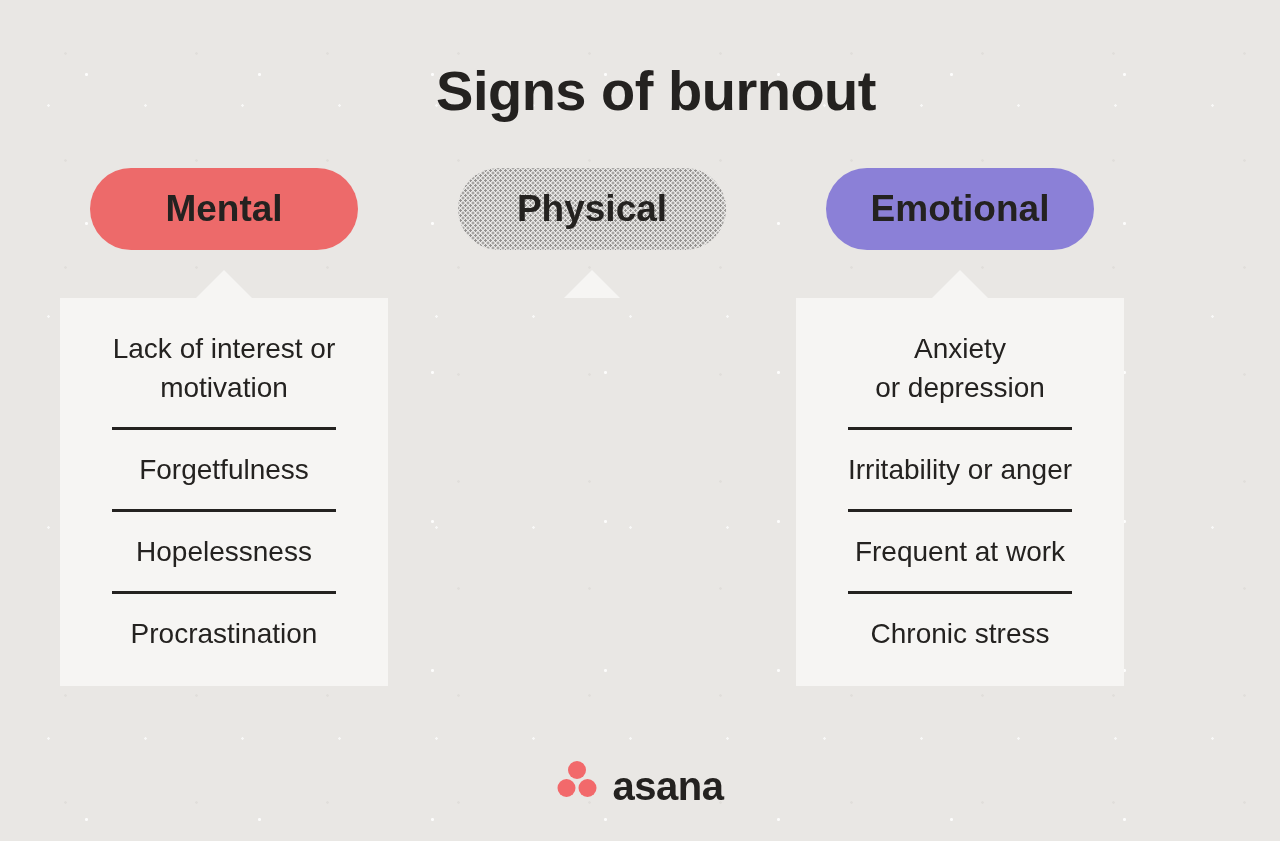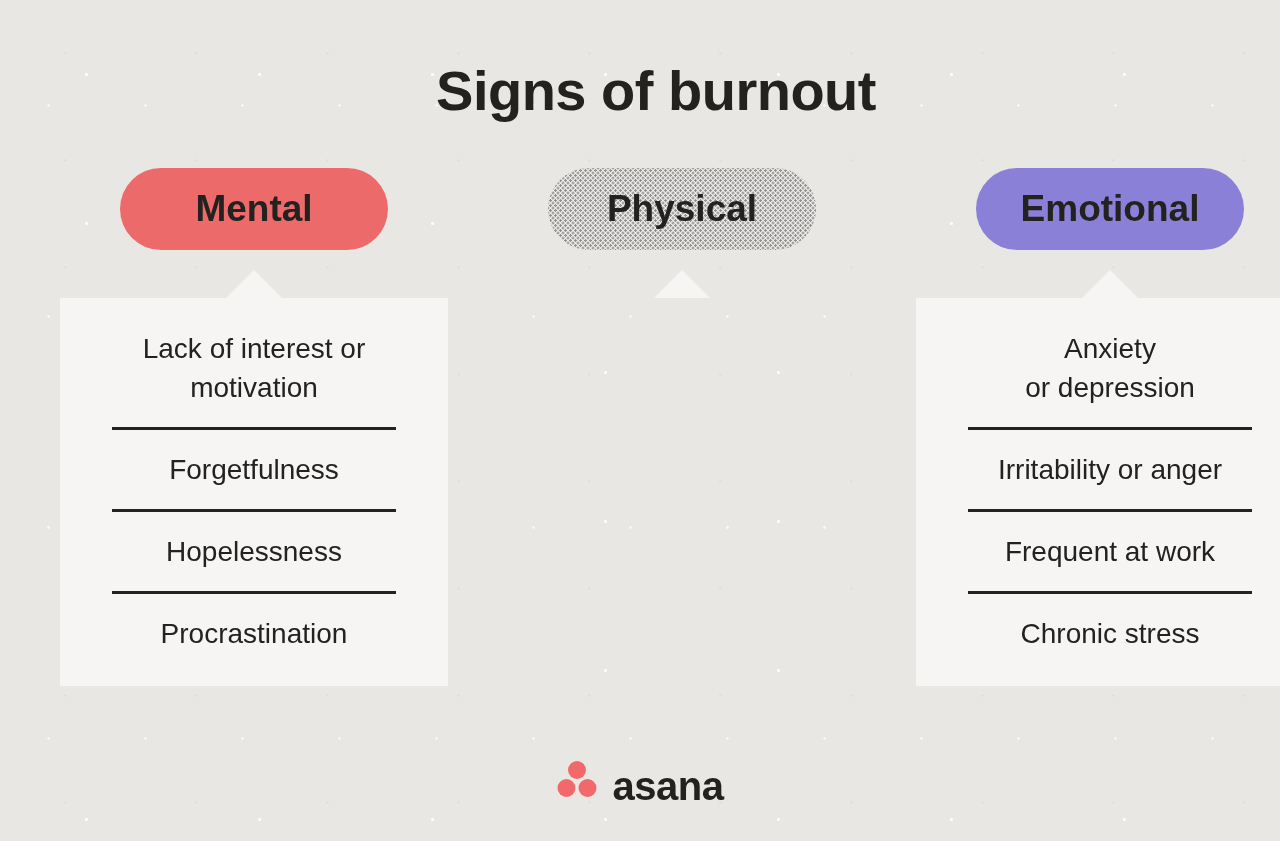--- a/index.html
+++ b/index.html
@@ -31,21 +31,21 @@
     color: var(--text, #242220);
   }
 
   .columns {
     position: absolute;
     top: 168px;
     left: 60px;
     display: flex;
     gap: 40px;
   }
-  .column { width: 388px; }
+  .column { width: 328px; }
 
   .pill {
     width: 268px;
     height: 82px;
     margin: 0 auto;
     border-radius: 41px;
     display: flex;
     align-items: center;
     justify-content: center;
     font-size: 37px;

